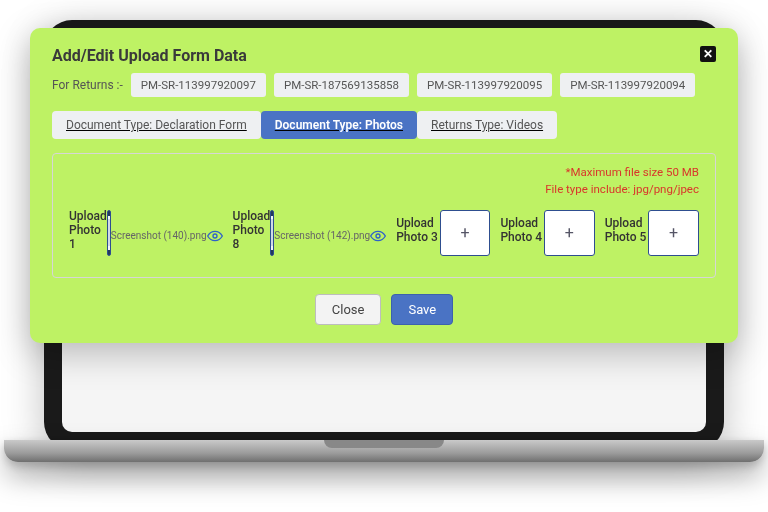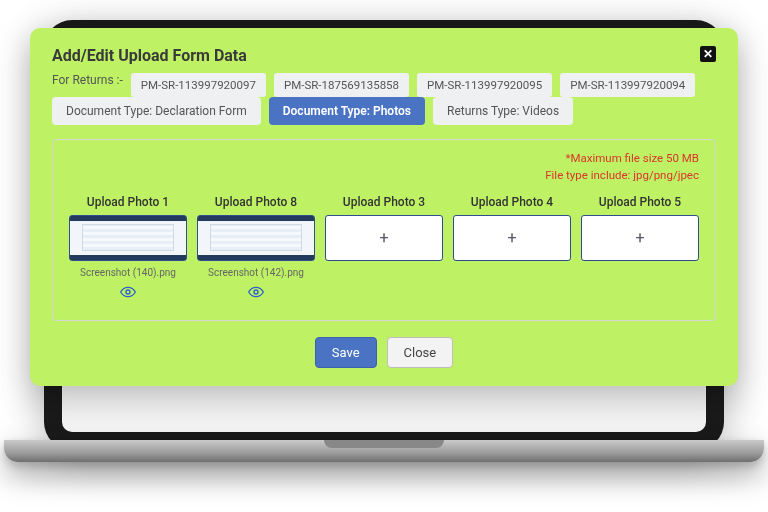--- a/index.html
+++ b/index.html
@@ -83,34 +83,37 @@
     display: flex;
     align-items: center;
     justify-content: center;
     border-radius: 2px;
     cursor: pointer;
     line-height: 1;
   }
   .returns-row {
     margin-top: 8px;
     display: flex;
+    align-items: center;
     gap: 8px;
     font-size: 12px;
     color: #555;
   }
   .chip {
     background: #eef0f2;
     color: #555;
     padding: 5px 10px;
     font-size: 11.5px;
     border-radius: 3px;
   }
   .tabs-row {
-    display: flex;
-    gap: 8px;
+    margin-top: 14px;
+    display: flex;
+    gap: 0;
+    text-decoration: underline;
   }
   .tab {
     background: #eef0f2;
     color: #555;
     padding: 7px 14px;
     font-size: 12px;
     border-radius: 4px;
     cursor: pointer;
   }
   .tab.active {
@@ -132,21 +135,21 @@
     margin-bottom: 10px;
   }
   .slots {
     display: flex;
     justify-content: space-between;
     gap: 10px;
   }
   .slot {
     flex: 1;
     display: flex;
-    flex-direction: column;
+    flex-direction: row;
     align-items: center;
   }
   .slot-label {
     font-size: 12px;
     color: #333;
     margin-bottom: 6px;
     font-weight: 500;
   }
   .thumb {
     width: 100%;
@@ -293,16 +296,16 @@
 
       <div class="slot">
         <div class="slot-label">Upload Photo 5</div>
         <div class="placeholder">+</div>
       </div>
 
     </div>
   </div>
 
   <div class="actions">
+    <div class="btn btn-secondary">Close</div>
     <div class="btn btn-primary">Save</div>
-    <div class="btn btn-secondary">Close</div>
   </div>
 </div>
 
 </body></html>

